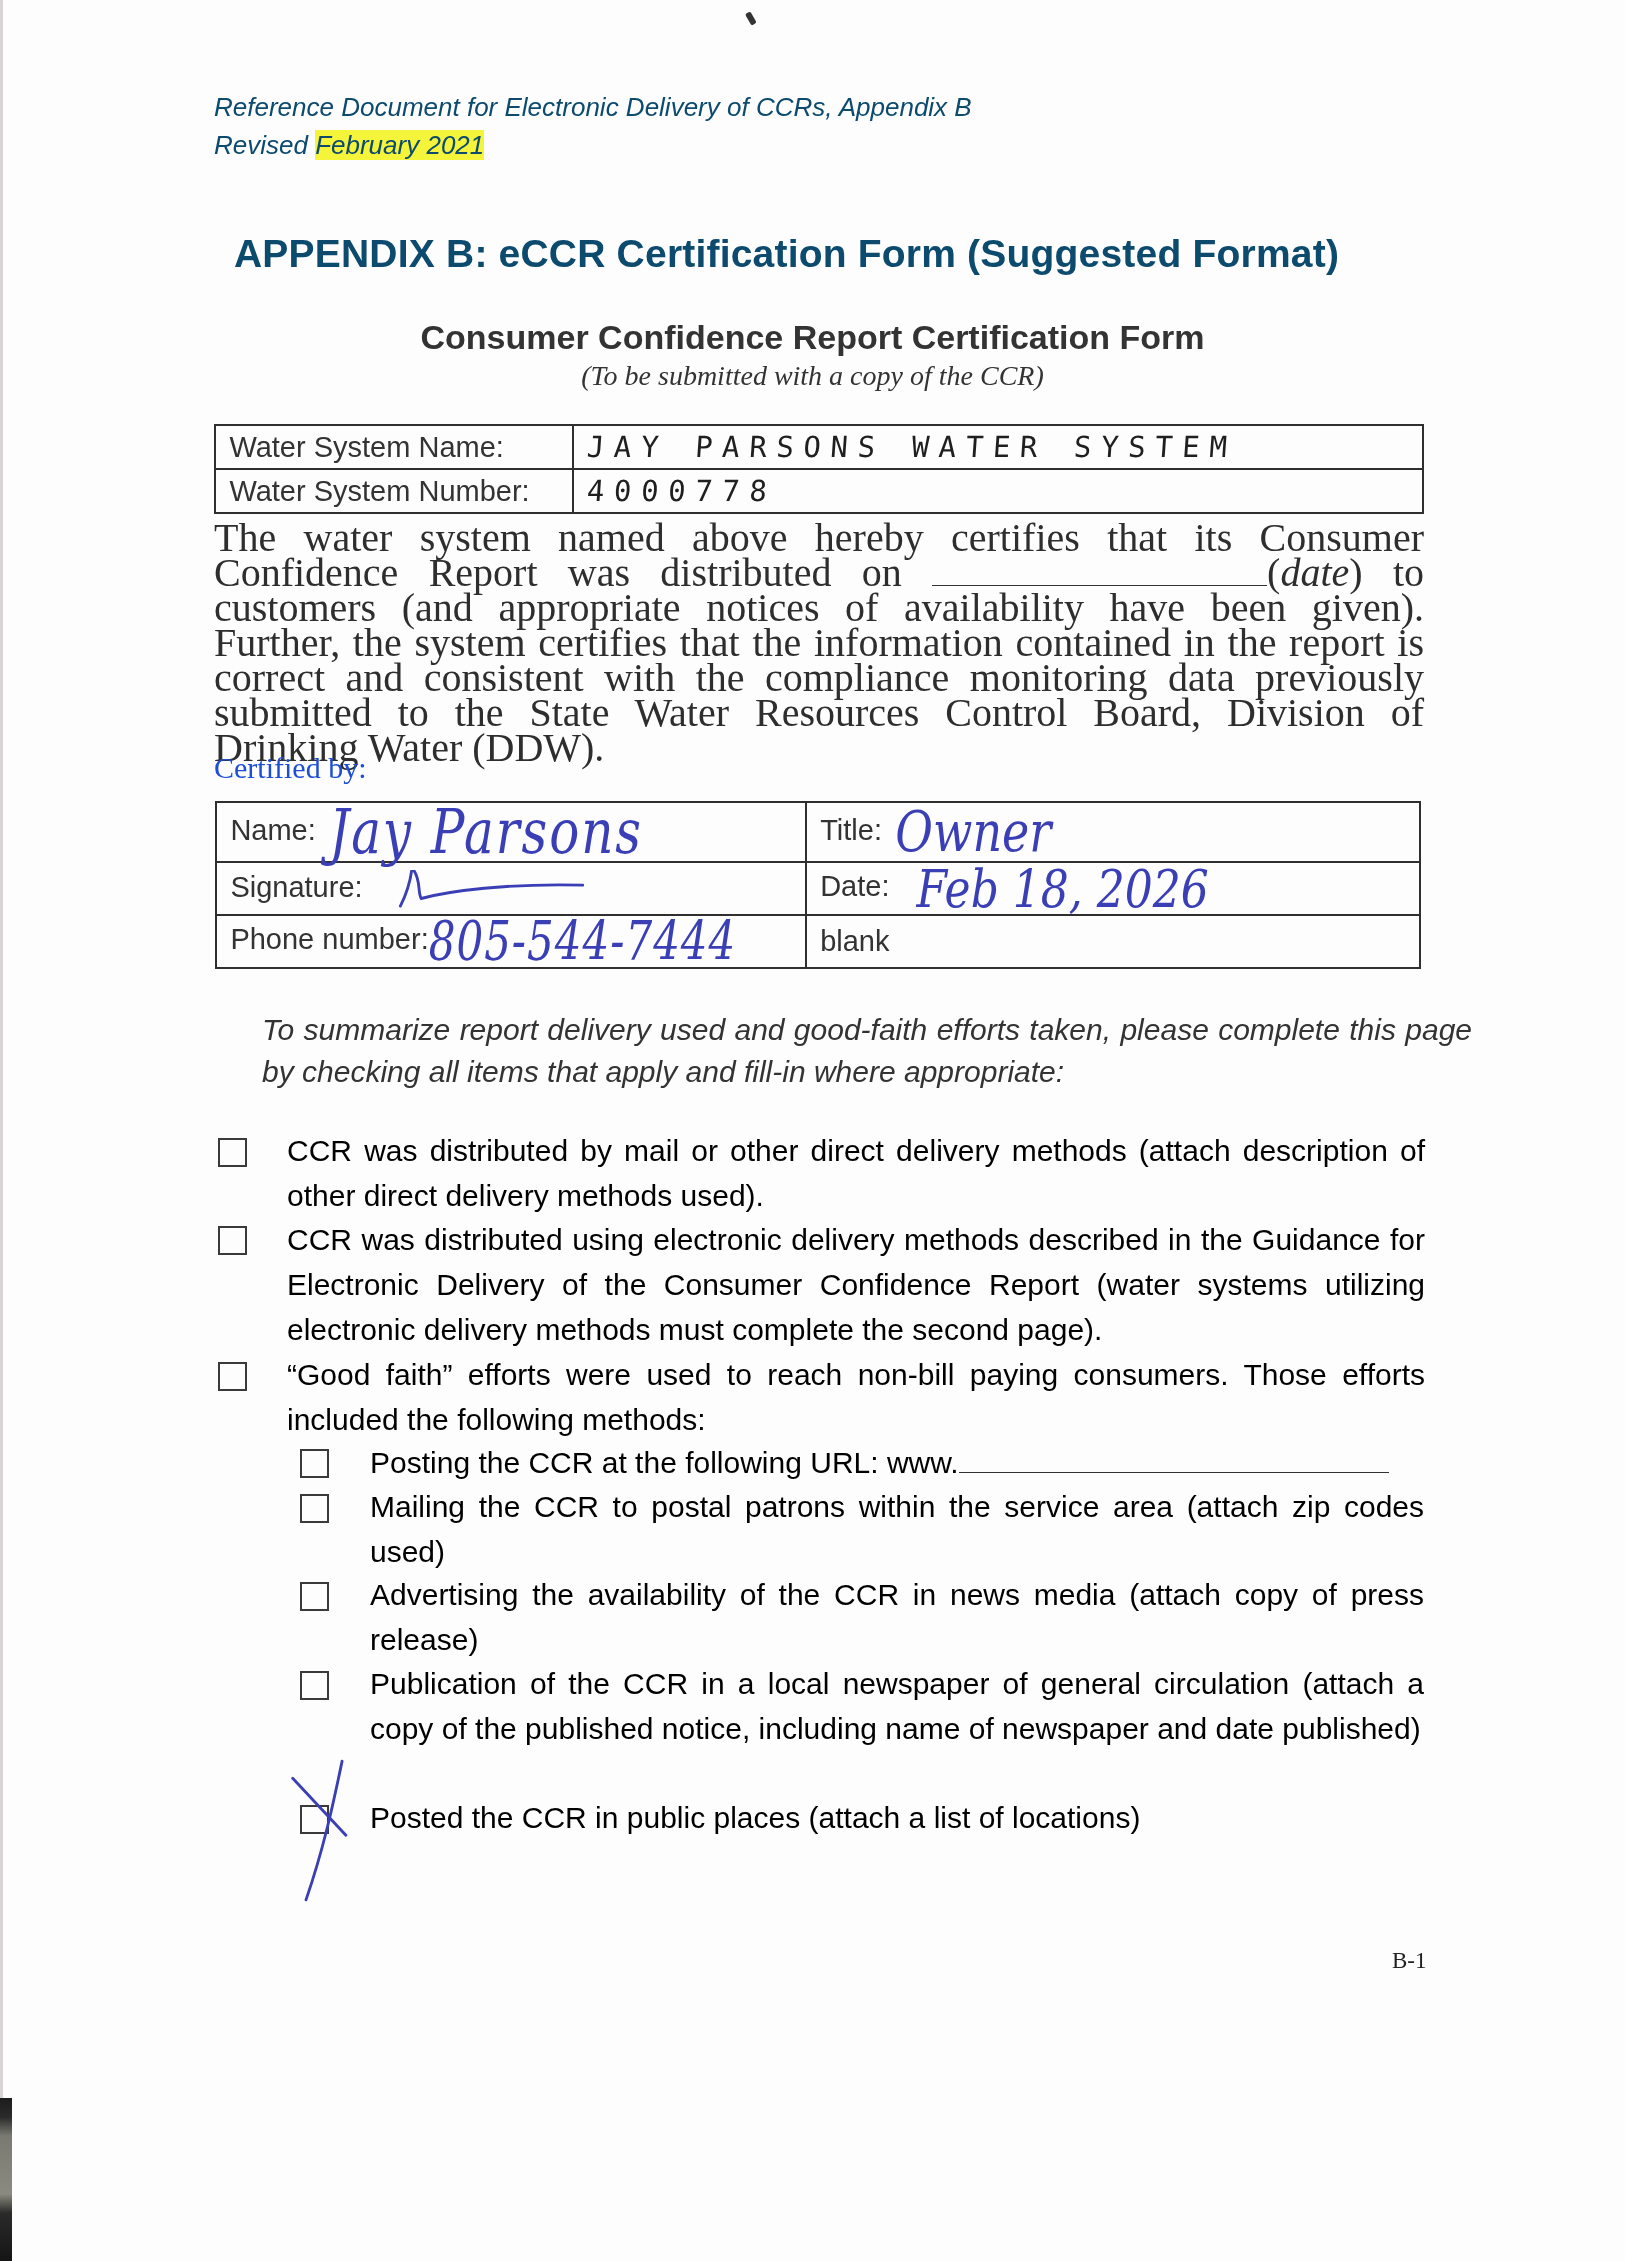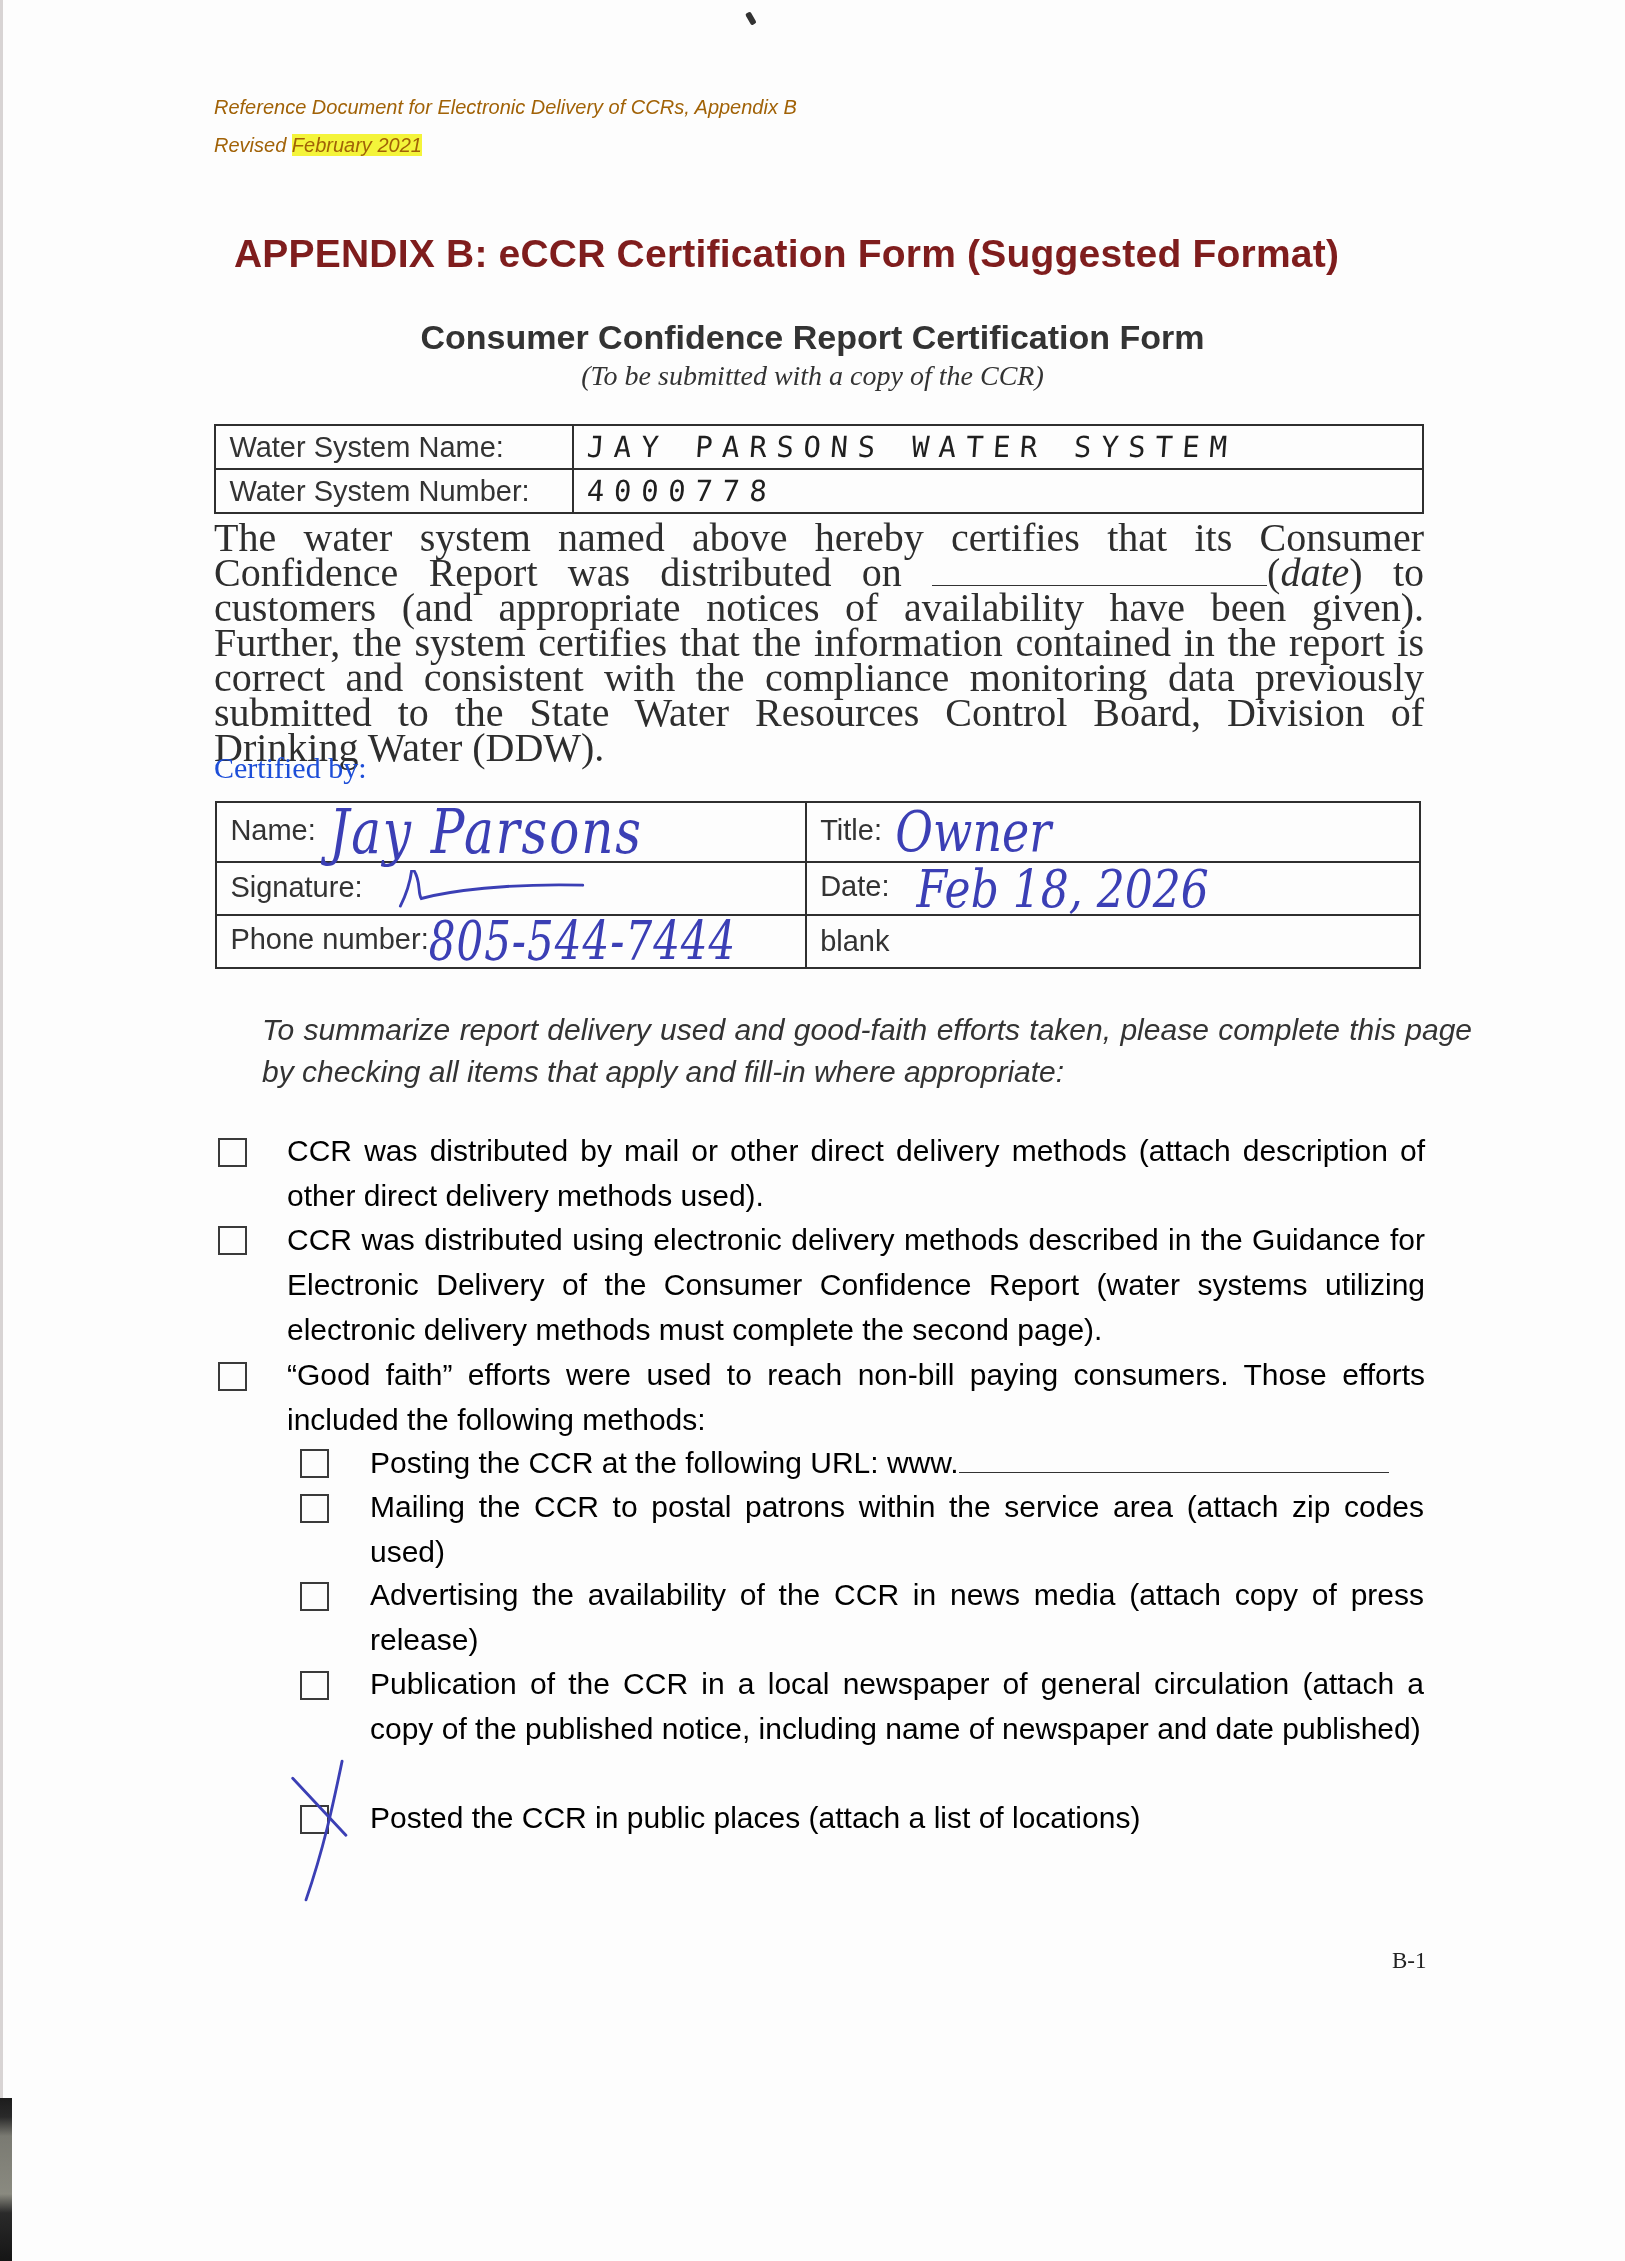--- a/index.html
+++ b/index.html
@@ -15,26 +15,26 @@
   }
   .scan-edge-top {
     position: absolute; left: 0; top: 0; width: 2.9px; height: 2098px; background: #d8d4d4;
   }
   .scan-mark {
     position: absolute; left: 748px; top: 11.5px; width: 5.7px; height: 13.4px;
     transform: rotate(-30deg); background: #333; border-radius: 1.9px;
   }
   .header-ref {
     position: absolute; left: 214px; top: 88px;
-    font-size: 20px; font-style: italic; line-height: 38px; color: #a16207;
+    font-size: 26px; font-style: italic; line-height: 38px; color: #0c4a6e;
   }
   .header-ref .hl { background: #f4f43a; }
   .appendix-title {
     position: absolute; left: 234px; top: 232px; width: 1176px;
-    font-size: 39px; font-weight: bold; color: #7f1d1d; white-space: nowrap;
+    font-size: 39px; font-weight: bold; color: #0c4a6e; white-space: nowrap;
     letter-spacing: 0.2px;
   }
   .form-title {
     position: absolute; left: 0; top: 318px; width: 1625px; text-align: center;
     font-size: 34px; font-weight: bold; color: #333;
   }
   .form-subtitle {
     position: absolute; left: 0; top: 360px; width: 1625px; text-align: center;
     font-size: 28px; font-style: italic; color: #333; font-family: Liberation Serif, serif;
   }

